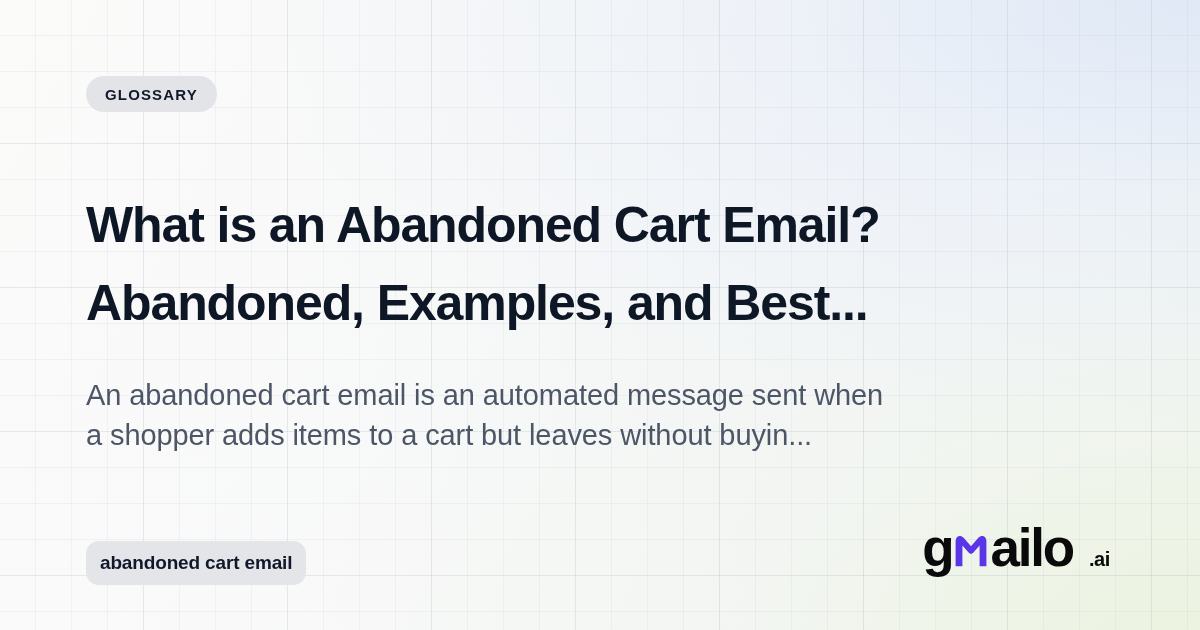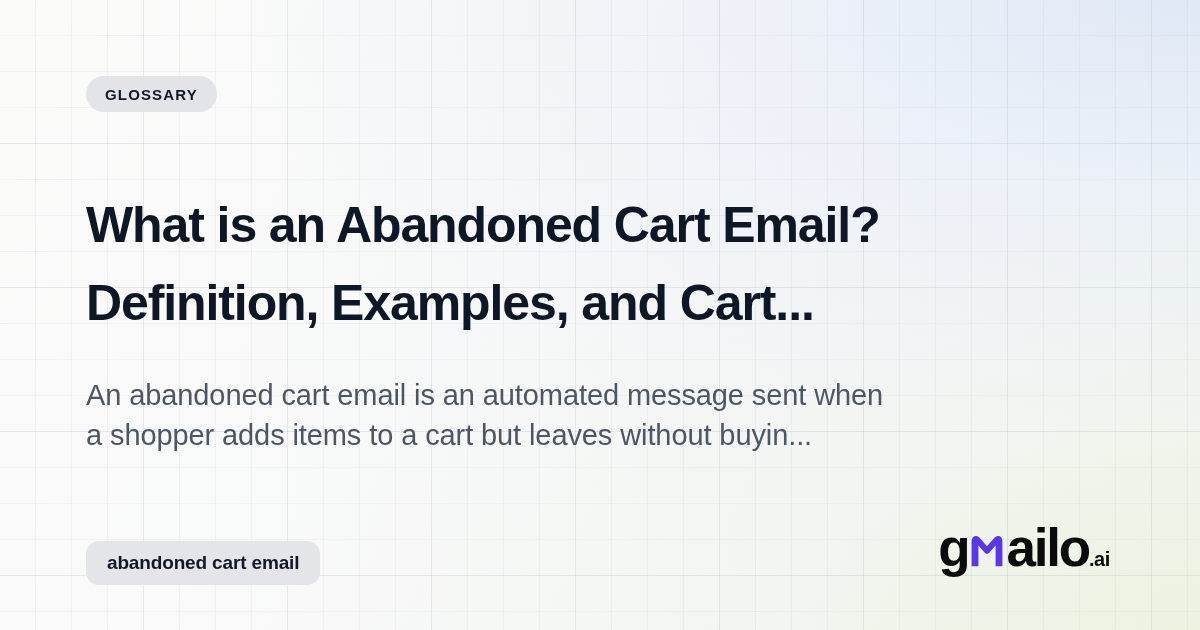--- a/index.html
+++ b/index.html
@@ -93,21 +93,21 @@
   .footer {
     position:absolute;
     left:0; top:524px;
     width:1028px; height:46px;
     display:flex; align-items:center; justify-content:space-between;
   }
 
   .tag {
     display:inline-flex; align-items:center;
     height:44px;
-    padding:0 21px;
+    padding:0 14px;
     border-radius:13px;
     background:#e3e5e9;
     font-size:19px;
     font-weight:bold;
     letter-spacing:-0.15px;
     color:#10182a;
     white-space:nowrap;
     margin-top:31px;
   }
 
@@ -131,40 +131,40 @@
     position:relative;
     margin:0 1px 0 1px;
     transform:translateY(1px);
   }
   .logo .lg-m svg { display:block; width:36px; height:33px; }
   .logo .lg-tld {
     font-size:20px;
     font-weight:bold;
     color:#0a0a0a;
     letter-spacing:-0.4px;
-    margin-left:0;
+    margin-left:16px;
   }
 </style>
 </head>
 <body>
 
 <div id="card">
 
   <div id="grid"></div>
   <div id="grid-major"></div>
 
   <div id="content">
 
     <div class="badge">
       <span>GLOSSARY</span>
     </div>
 
     <h1 class="title">
       <span class="line">What is an Abandoned Cart Email?</span>
-      <span class="line">Definition, Examples, and Cart...</span>
+      <span class="line">Abandoned, Examples, and Best...</span>
     </h1>
 
     <p class="desc">
       <span class="line">An abandoned cart email is an automated message sent when</span>
       <span class="line">a shopper adds items to a cart but leaves without buyin...</span>
     </p>
 
     <div class="footer">
 
       <div class="tag">

